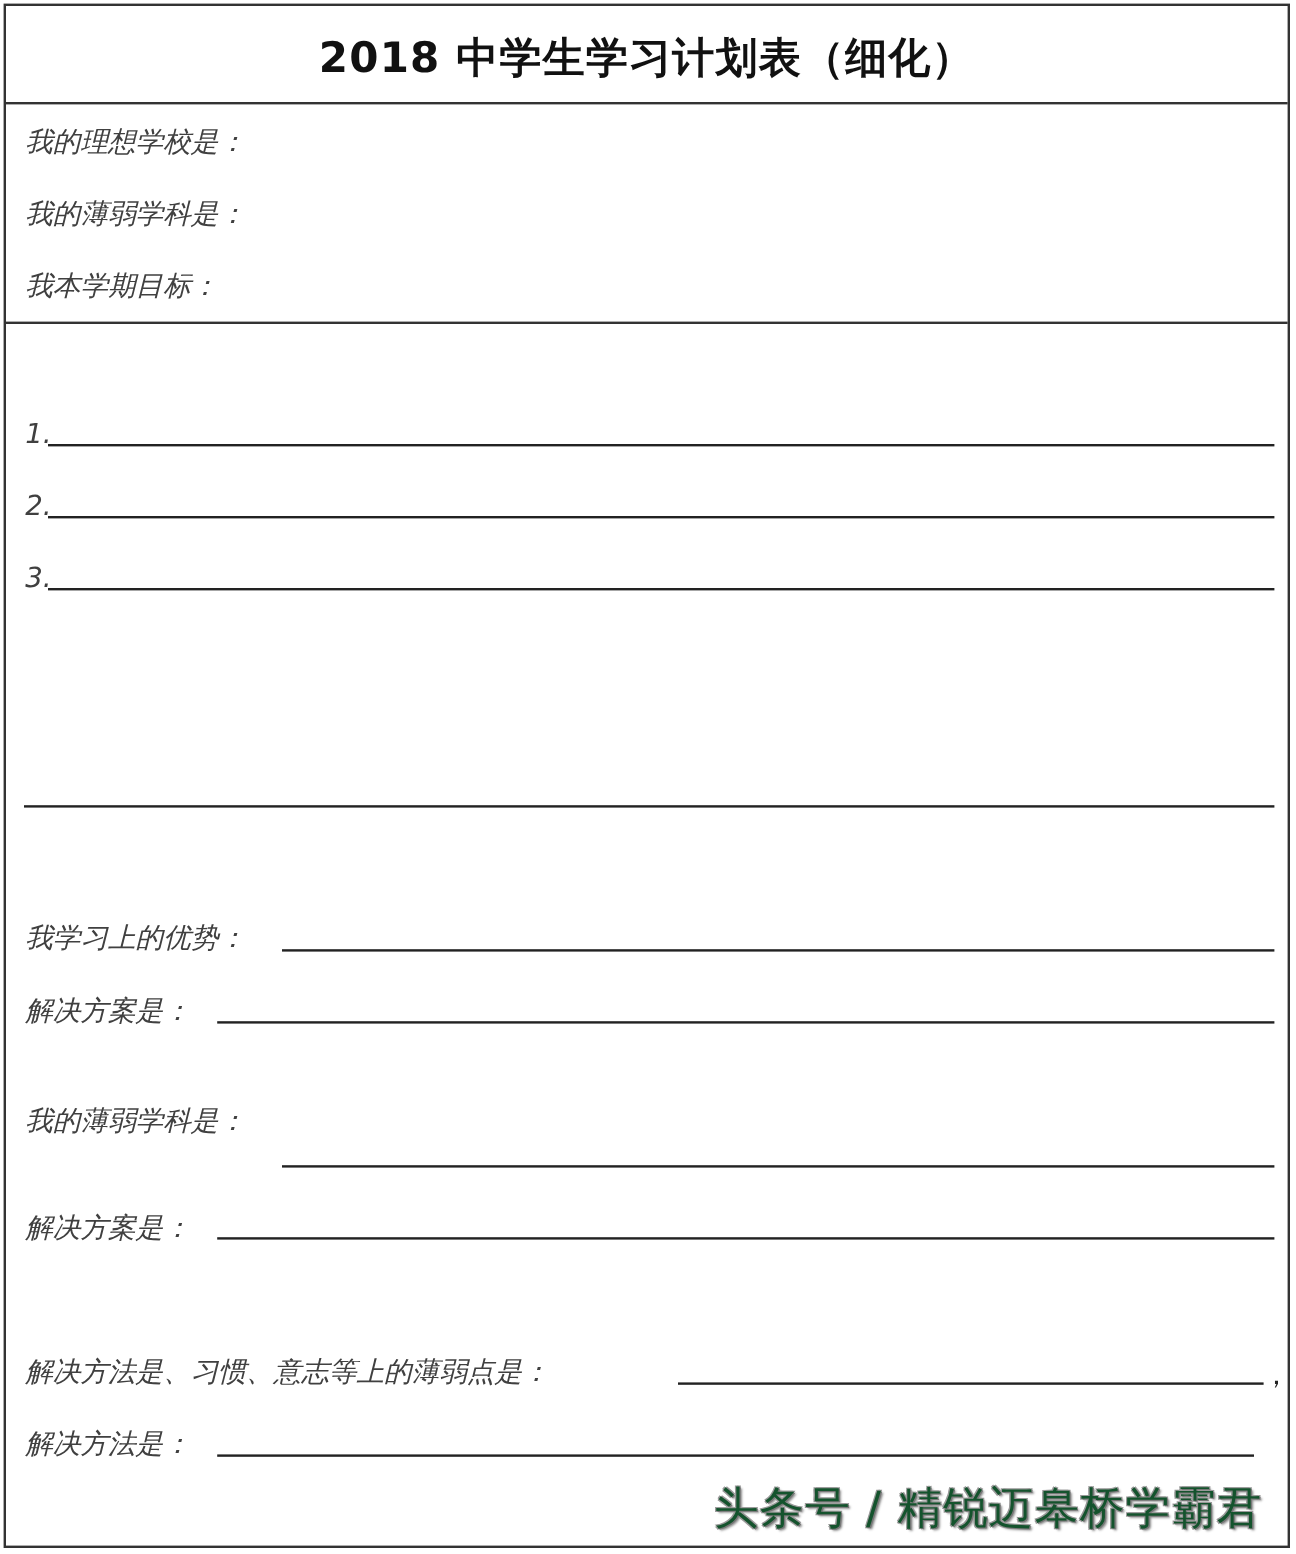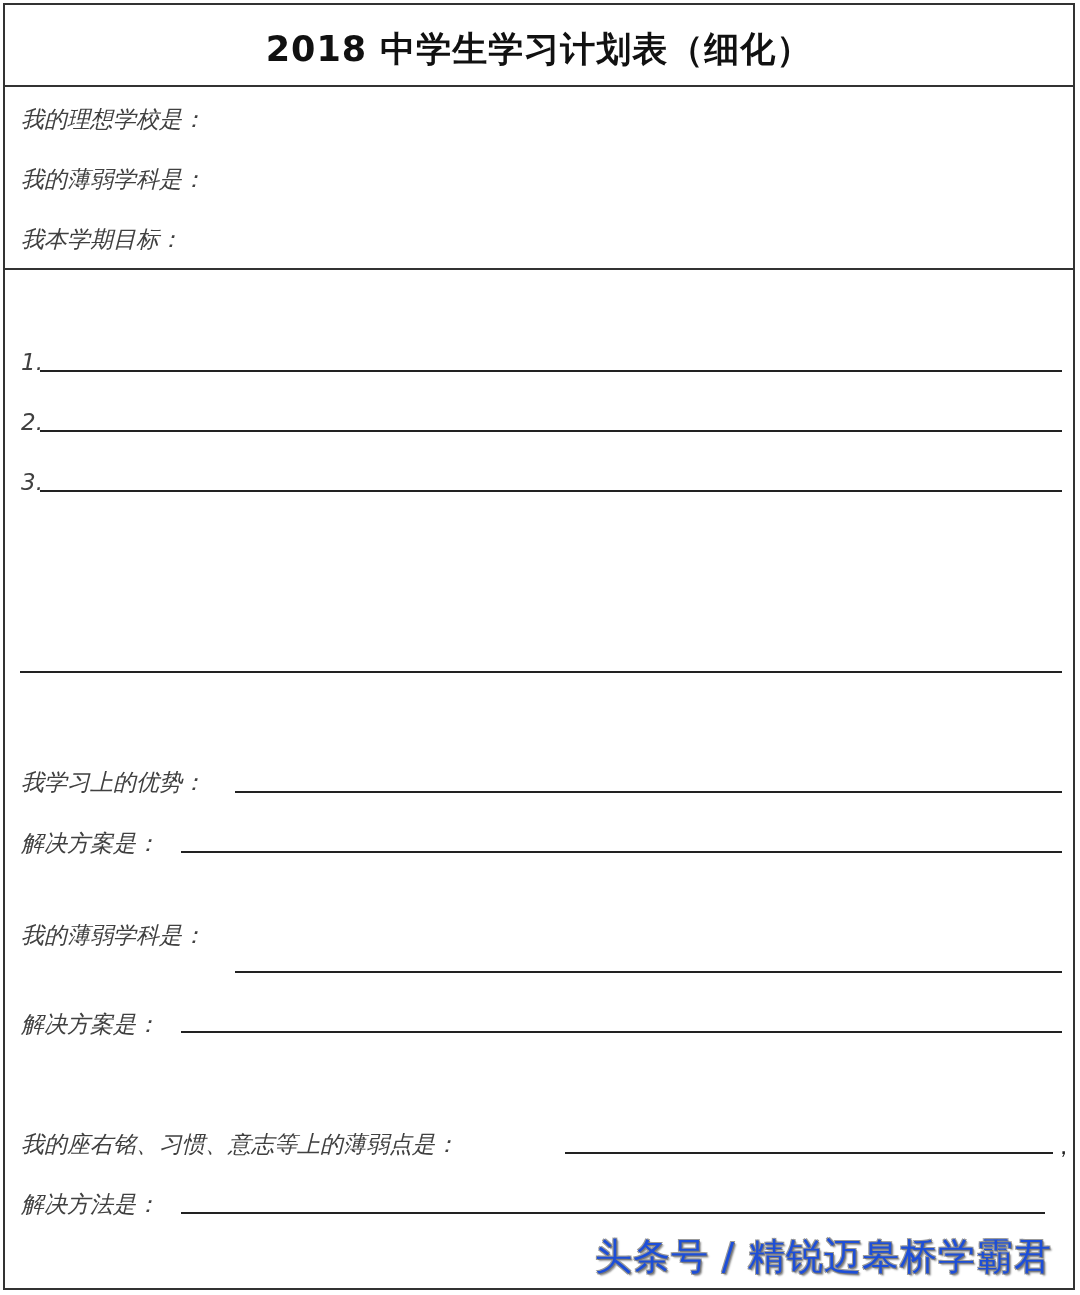--- a/index.html
+++ b/index.html
@@ -21,21 +21,21 @@
     }
     .label {
       position: absolute; left: 16px; font-size: 23px; line-height: 32px; white-space: nowrap; color: #404040; font-style: italic;
     }
     .blank {
       position: absolute; height: 0; border-bottom: 2px solid #222;
     }
     .comma { position: absolute; font-size: 23px; line-height: 32px; color: #222; }
     .watermark {
       position: absolute; right: 28px; top: 1234px; font-size: 37px; line-height: 46px;
-      color: #1d4ed8; letter-spacing: 1px;
+      color: #14532d; letter-spacing: 1px;
       text-shadow: 1px 1px 0 #777, -1px -1px 0 #999, 1px -1px 0 #999, -1px 1px 0 #999, 2px 2px 2px #888;
     }
   </style>
 </head>
 <body>
 
 <div class="frame">
   <div class="title">2018 中学生学习计划表（细化）</div>
   <div class="hrule" style="top:80px"></div>
 
@@ -59,20 +59,20 @@
   <div class="label" style="top:761px">我学习上的优势：</div>
   <div class="blank" style="left:230px; width:827px; top:786px"></div>
   <div class="label" style="top:822px">解决方案是：</div>
   <div class="blank" style="left:176px; width:881px; top:846px"></div>
 
   <div class="label" style="top:914px">我的薄弱学科是：</div>
   <div class="blank" style="left:230px; width:827px; top:966px"></div>
   <div class="label" style="top:1003px">解决方案是：</div>
   <div class="blank" style="left:176px; width:881px; top:1026px"></div>
 
-  <div class="label" style="top:1123px">我的座右铭、习惯、意志等上的薄弱点是：</div>
+  <div class="label" style="top:1123px">解决方法是、习惯、意志等上的薄弱点是：</div>
   <div class="blank" style="left:560px; width:488px; top:1147px"></div>
   <div class="comma" style="left:1047px; top:1125px">，</div>
   <div class="label" style="top:1183px">解决方法是：</div>
   <div class="blank" style="left:176px; width:864px; top:1207px"></div>
 </div>
 
 <div class="watermark">头条号 / 精锐迈皋桥学霸君</div>
 
 </body></html>

